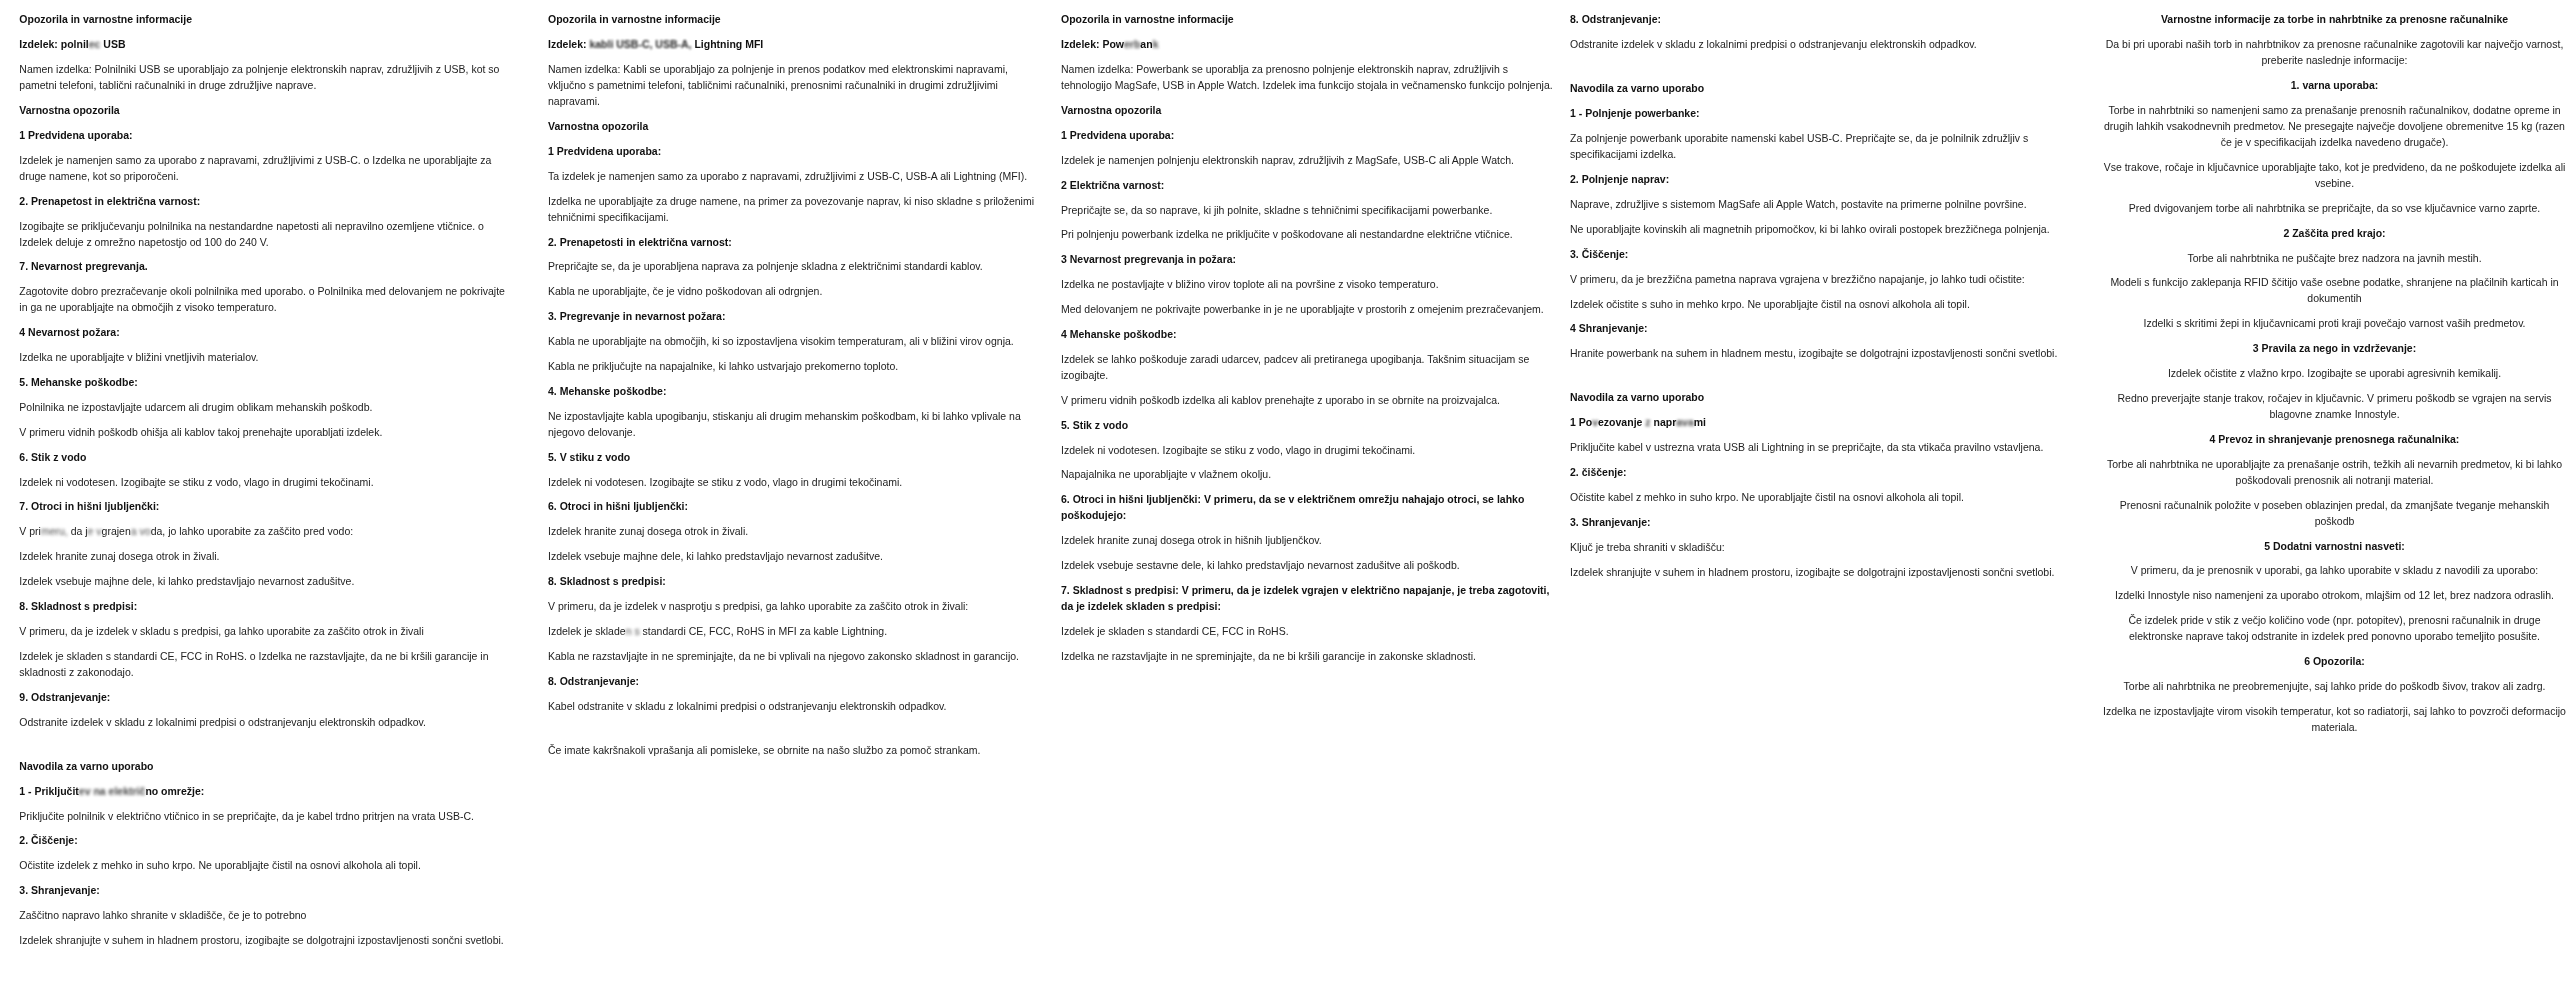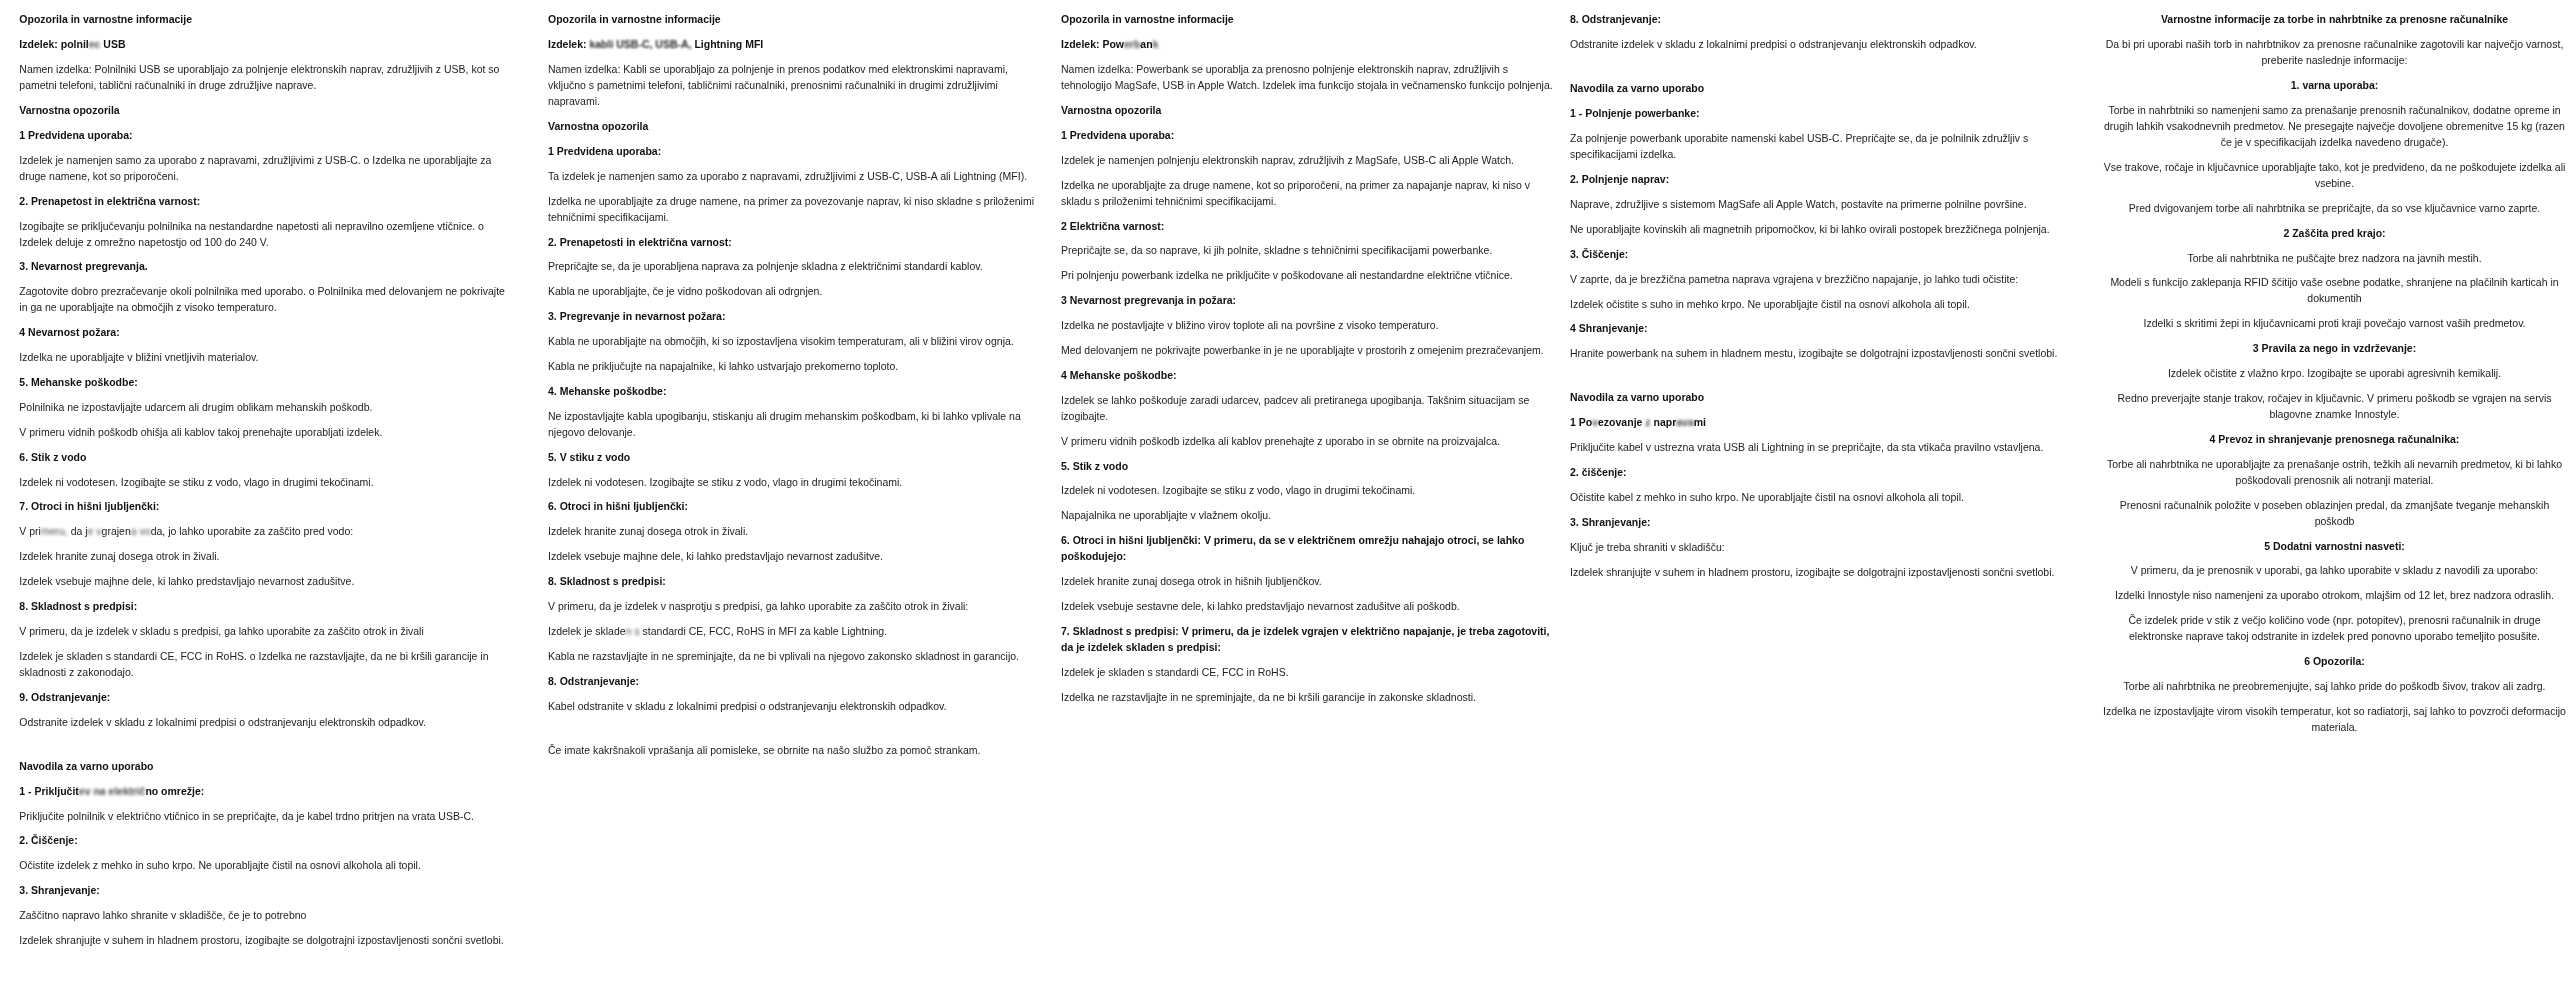--- a/index.html
+++ b/index.html
@@ -58,21 +58,21 @@
 <div class="page">
   <div class="col col-1">
       <h3 class="hd">Opozorila in varnostne informacije</h3>
       <h3 class="hd">Izdelek: polnil<span class="blur">ec</span> USB</h3>
       <p class="bd">Namen izdelka: Polnilniki USB se uporabljajo za polnjenje elektronskih naprav, združljivih z USB, kot so pametni telefoni, tablični računalniki in druge združljive naprave.</p>
       <h3 class="hd">Varnostna opozorila</h3>
       <h3 class="hd">1 Predvidena uporaba:</h3>
       <p class="bd">Izdelek je namenjen samo za uporabo z napravami, združljivimi z USB-C. o Izdelka ne uporabljajte za druge namene, kot so priporočeni.</p>
       <h3 class="hd">2. Prenapetost in električna varnost:</h3>
       <p class="bd">Izogibajte se priključevanju polnilnika na nestandardne napetosti ali nepravilno ozemljene vtičnice. o Izdelek deluje z omrežno napetostjo od 100 do 240 V.</p>
-      <h3 class="hd">3. Nevarnost pregrevanja.</h3>
+      <h3 class="hd">7. Nevarnost pregrevanja.</h3>
       <p class="bd">Zagotovite dobro prezračevanje okoli polnilnika med uporabo. o Polnilnika med delovanjem ne pokrivajte in ga ne uporabljajte na območjih z visoko temperaturo.</p>
       <h3 class="hd">4 Nevarnost požara:</h3>
       <p class="bd">Izdelka ne uporabljajte v bližini vnetljivih materialov.</p>
       <h3 class="hd">5. Mehanske poškodbe:</h3>
       <p class="bd">Polnilnika ne izpostavljajte udarcem ali drugim oblikam mehanskih poškodb.</p>
       <p class="bd">V primeru vidnih poškodb ohišja ali kablov takoj prenehajte uporabljati izdelek.</p>
       <h3 class="hd">6. Stik z vodo</h3>
       <p class="bd">Izdelek ni vodotesen. Izogibajte se stiku z vodo, vlago in drugimi tekočinami.</p>
       <h3 class="hd">7. Otroci in hišni ljubljenčki:</h3>
       <p class="bd">V pri<span class="blur">meru,</span> da j<span class="blur">e v</span>grajen<span class="blur">a vo</span>da, jo lahko uporabite za zaščito pred vodo:</p>
@@ -123,21 +123,20 @@
       <div class="gap"></div>
       <p class="bd">Če imate kakršnakoli vprašanja ali pomisleke, se obrnite na našo službo za pomoč strankam.</p>
     </div>
   <div class="col col-3">
       <h3 class="hd">Opozorila in varnostne informacije</h3>
       <h3 class="hd">Izdelek: Pow<span class="blur">erb</span>an<span class="blur">k</span></h3>
       <p class="bd">Namen izdelka: Powerbank se uporablja za prenosno polnjenje elektronskih naprav, združljivih s tehnologijo MagSafe, USB in Apple Watch. Izdelek ima funkcijo stojala in večnamensko funkcijo polnjenja.</p>
       <h3 class="hd">Varnostna opozorila</h3>
       <h3 class="hd">1 Predvidena uporaba:</h3>
       <p class="bd">Izdelek je namenjen polnjenju elektronskih naprav, združljivih z MagSafe, USB-C ali Apple Watch.</p>
-      <p class="bd">Izdelka ne uporabljajte za druge namene, kot so priporočeni, na primer za napajanje naprav, ki niso v skladu s priloženimi tehničnimi specifikacijami.</p>
       <h3 class="hd">2 Električna varnost:</h3>
       <p class="bd">Prepričajte se, da so naprave, ki jih polnite, skladne s tehničnimi specifikacijami powerbanke.</p>
       <p class="bd">Pri polnjenju powerbank izdelka ne priključite v poškodovane ali nestandardne električne vtičnice.</p>
       <h3 class="hd">3 Nevarnost pregrevanja in požara:</h3>
       <p class="bd">Izdelka ne postavljajte v bližino virov toplote ali na površine z visoko temperaturo.</p>
       <p class="bd">Med delovanjem ne pokrivajte powerbanke in je ne uporabljajte v prostorih z omejenim prezračevanjem.</p>
       <h3 class="hd">4 Mehanske poškodbe:</h3>
       <p class="bd">Izdelek se lahko poškoduje zaradi udarcev, padcev ali pretiranega upogibanja. Takšnim situacijam se izogibajte.</p>
       <p class="bd">V primeru vidnih poškodb izdelka ali kablov prenehajte z uporabo in se obrnite na proizvajalca.</p>
       <h3 class="hd">5. Stik z vodo</h3>
@@ -154,21 +153,21 @@
       <h3 class="hd">8. Odstranjevanje:</h3>
       <p class="bd">Odstranite izdelek v skladu z lokalnimi predpisi o odstranjevanju elektronskih odpadkov.</p>
       <div class="gap"></div>
       <h3 class="hd">Navodila za varno uporabo</h3>
       <h3 class="hd">1 - Polnjenje powerbanke:</h3>
       <p class="bd">Za polnjenje powerbank uporabite namenski kabel USB-C. Prepričajte se, da je polnilnik združljiv s specifikacijami izdelka.</p>
       <h3 class="hd">2. Polnjenje naprav:</h3>
       <p class="bd">Naprave, združljive s sistemom MagSafe ali Apple Watch, postavite na primerne polnilne površine.</p>
       <p class="bd">Ne uporabljajte kovinskih ali magnetnih pripomočkov, ki bi lahko ovirali postopek brezžičnega polnjenja.</p>
       <h3 class="hd">3. Čiščenje:</h3>
-      <p class="bd">V zaprte, da je brezžična pametna naprava vgrajena v brezžično napajanje, jo lahko tudi očistite:</p>
+      <p class="bd">V primeru, da je brezžična pametna naprava vgrajena v brezžično napajanje, jo lahko tudi očistite:</p>
       <p class="bd">Izdelek očistite s suho in mehko krpo. Ne uporabljajte čistil na osnovi alkohola ali topil.</p>
       <h3 class="hd">4 Shranjevanje:</h3>
       <p class="bd">Hranite powerbank na suhem in hladnem mestu, izogibajte se dolgotrajni izpostavljenosti sončni svetlobi.</p>
       <div class="gap"></div>
       <h3 class="hd">Navodila za varno uporabo</h3>
       <h3 class="hd">1 Po<span class="blur">v</span>ezovanje <span class="blur">z</span> napr<span class="blur">ava</span>mi</h3>
       <p class="bd">Priključite kabel v ustrezna vrata USB ali Lightning in se prepričajte, da sta vtikača pravilno vstavljena.</p>
       <h3 class="hd">2. čiščenje:</h3>
       <p class="bd">Očistite kabel z mehko in suho krpo. Ne uporabljajte čistil na osnovi alkohola ali topil.</p>
       <h3 class="hd">3. Shranjevanje:</h3>

